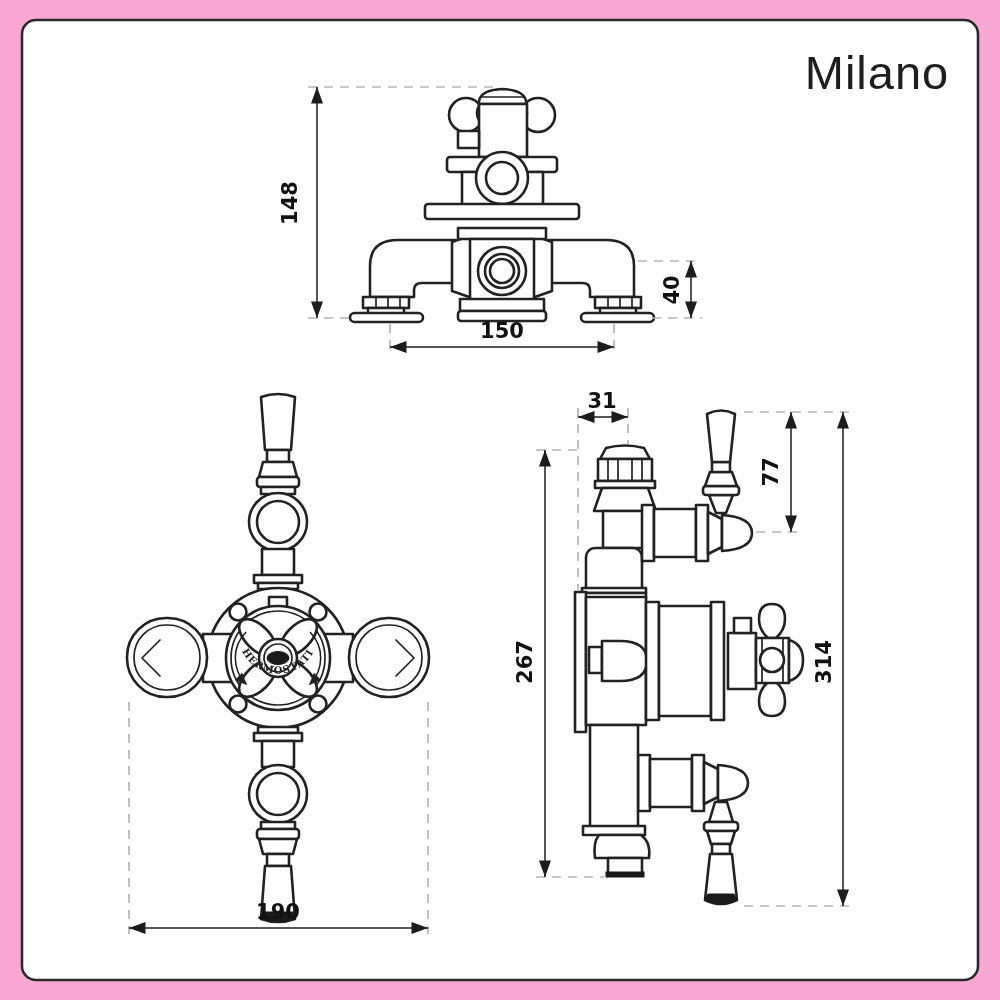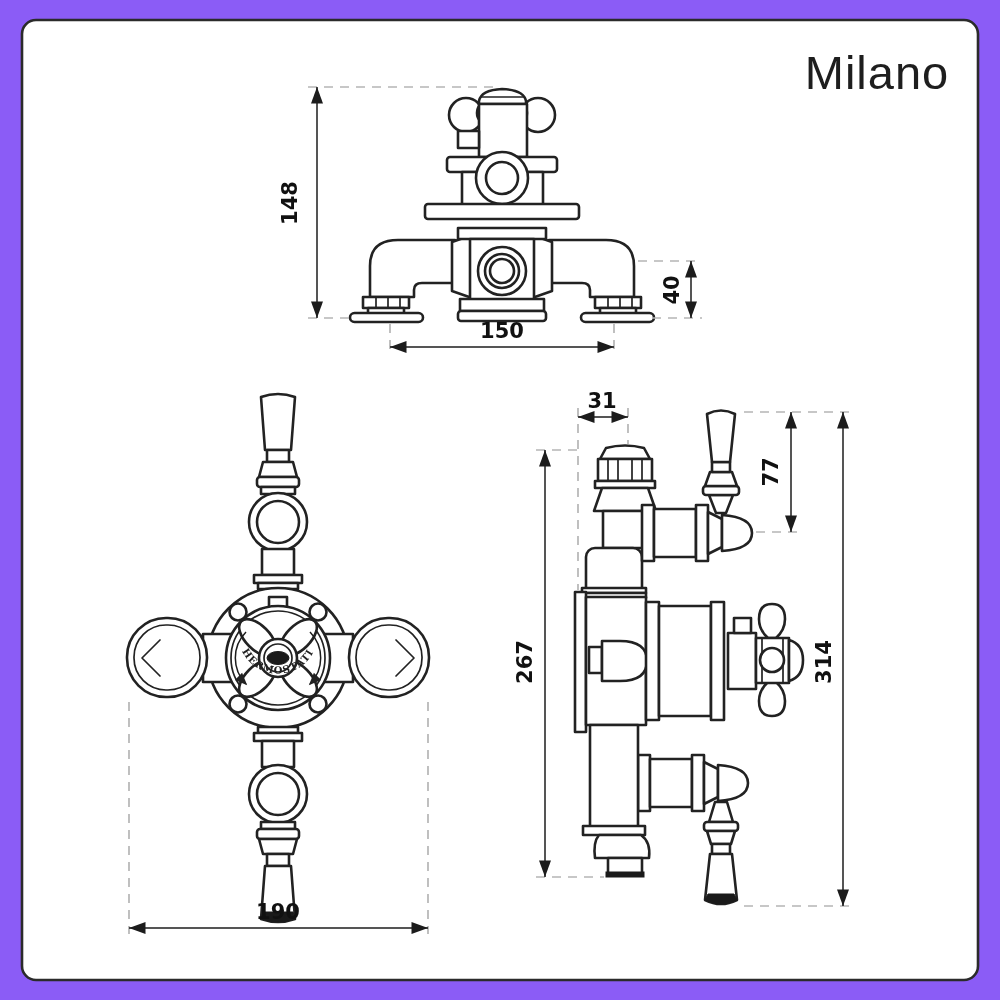--- a/index.html
+++ b/index.html
@@ -1,16 +1,16 @@
 <!DOCTYPE html>
 <html><head>
 <meta charset="utf-8">
 <style>
   html,body{margin:0;padding:0;background:#fff;}
-  .stage{position:relative;width:1000px;height:1000px;background:#8b5cf6;overflow:hidden;}
+  .stage{position:relative;width:1000px;height:1000px;background:#f9a8d4;overflow:hidden;}
   svg{display:block;}
   .ln{fill:none;stroke:#222;stroke-width:2.6;stroke-linejoin:round;stroke-linecap:round;}
   .lnf{fill:#fff;stroke:#222;stroke-width:2.6;stroke-linejoin:round;}
   .thin{stroke-width:1.7;}
   .dash{fill:none;stroke:#b5b5b5;stroke-width:1.7;stroke-dasharray:9 7;stroke-linecap:butt;}
   .dim{fill:none;stroke:#1c1c1c;stroke-width:1.5;}
   .dimtxt{font-family:"DejaVu Sans","Liberation Sans",sans-serif;font-weight:bold;font-size:21px;fill:#111;}
   .dialtxt{font-family:"DejaVu Serif","Liberation Serif",serif;font-weight:bold;font-size:12px;fill:#222;letter-spacing:.5px;}
   .arctxt{font-family:"DejaVu Serif","Liberation Serif",serif;font-weight:bold;font-size:10px;fill:#222;letter-spacing:1px;}
   .brand{font-family:"Liberation Sans","DejaVu Sans",sans-serif;font-weight:300;font-size:47px;fill:#1e1e1e;letter-spacing:1px;}

